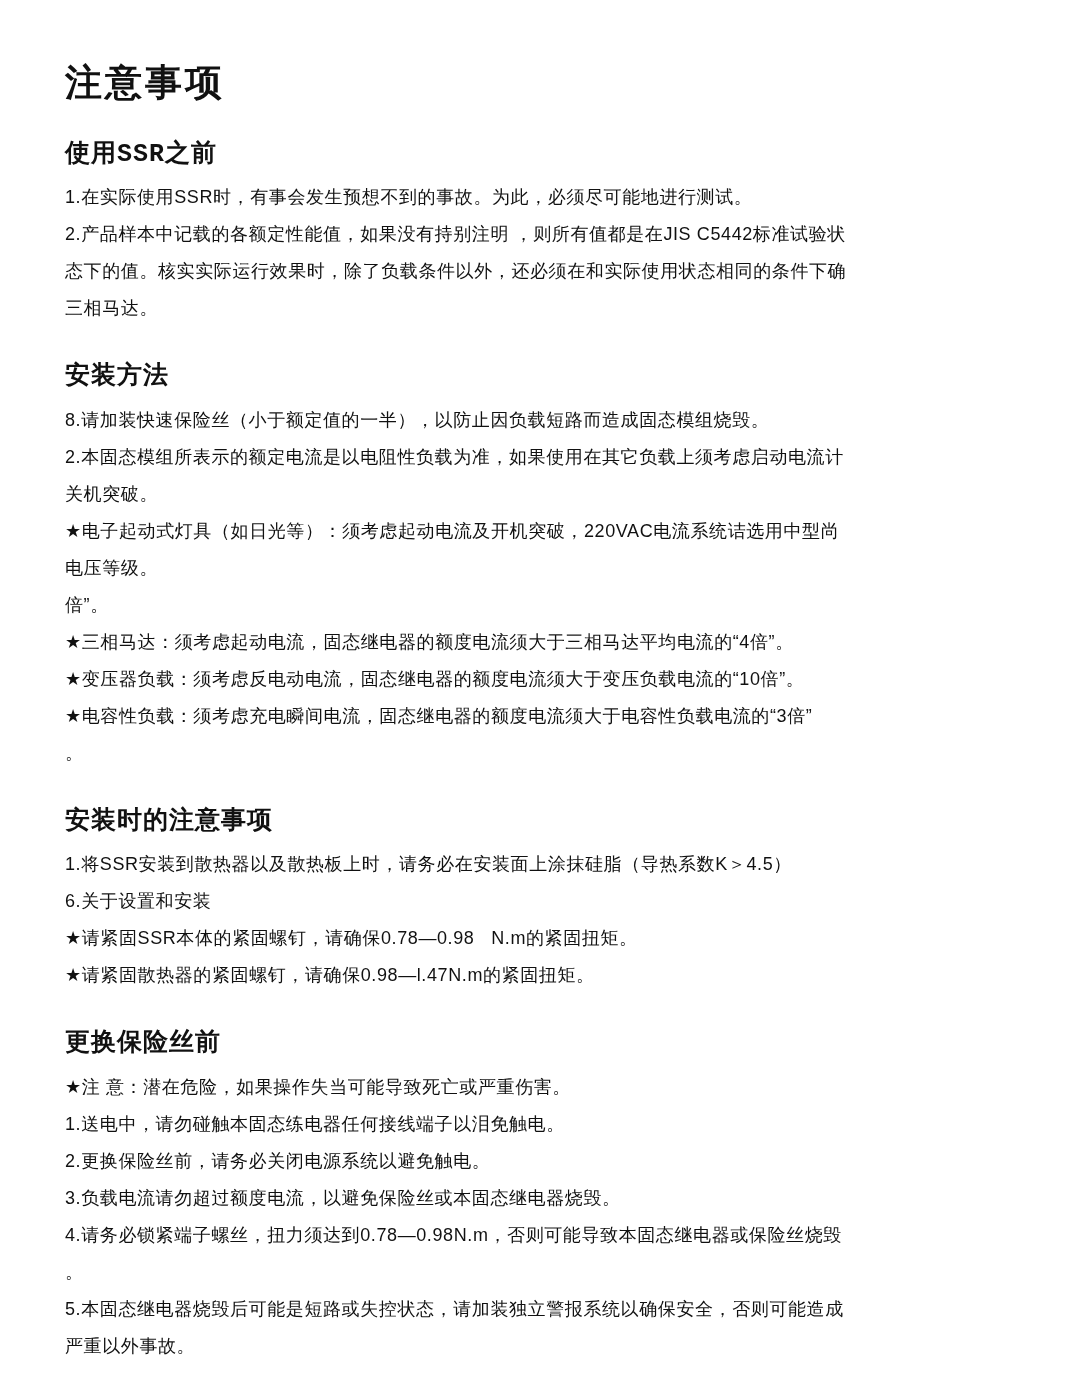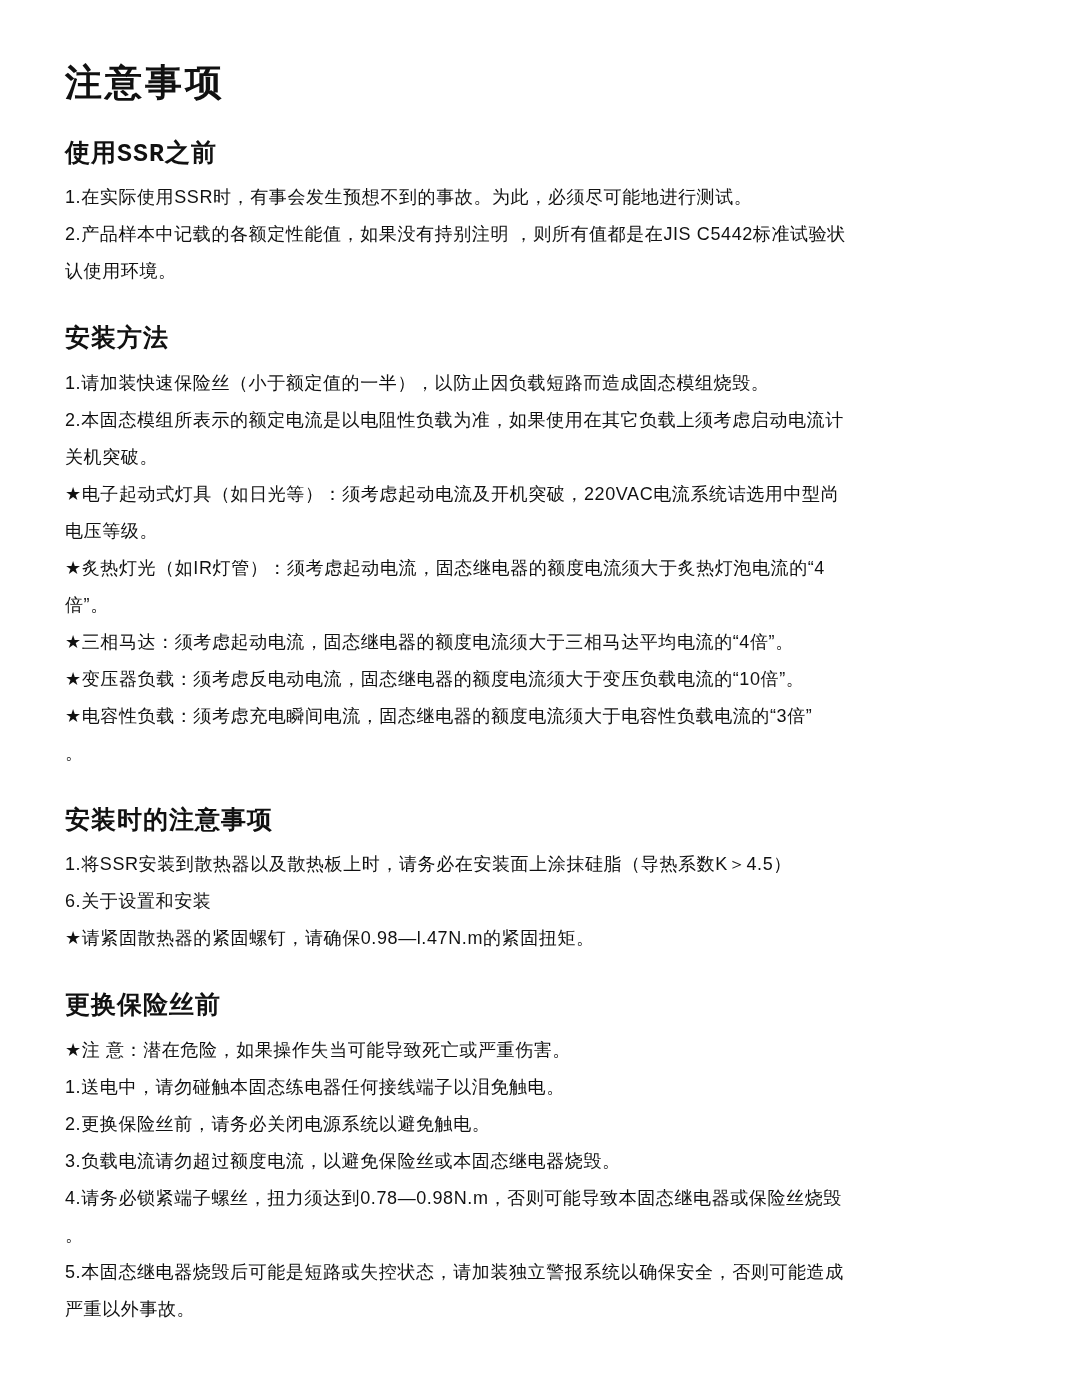--- a/index.html
+++ b/index.html
@@ -49,40 +49,41 @@
 </head>
 <body>
 
 <div class="page">
   <h1 class="doc-title">注意事项</h1>
   <div id="doc-sections">
       <section class="doc-section">
         <h2 class="section-heading">使用SSR之前</h2>
         <p class="text-line">1.在实际使用SSR时，有事会发生预想不到的事故。为此，必须尽可能地进行测试。</p>
         <p class="text-line">2.产品样本中记载的各额定性能值，如果没有持别注明 ，则所有值都是在JIS C5442标准试验状</p>
-        <p class="text-line">认使用环境。</p>
+        <p class="text-line">态下的值。核实实际运行效果时，除了负载条件以外，还必须在和实际使用状态相同的条件下确</p>
+        <p class="text-line">三相马达。</p>
       </section>
       <section class="doc-section">
         <h2 class="section-heading">安装方法</h2>
-        <p class="text-line">1.请加装快速保险丝（小于额定值的一半），以防止因负载短路而造成固态模组烧毁。</p>
+        <p class="text-line">8.请加装快速保险丝（小于额定值的一半），以防止因负载短路而造成固态模组烧毁。</p>
         <p class="text-line">2.本固态模组所表示的额定电流是以电阻性负载为准，如果使用在其它负载上须考虑启动电流计</p>
         <p class="text-line">关机突破。</p>
         <p class="text-line">★电子起动式灯具（如日光等）：须考虑起动电流及开机突破，220VAC电流系统诘选用中型尚</p>
         <p class="text-line">电压等级。</p>
-        <p class="text-line">★炙热灯光（如IR灯管）：须考虑起动电流，固态继电器的额度电流须大于炙热灯泡电流的“4</p>
         <p class="text-line">倍”。</p>
         <p class="text-line">★三相马达：须考虑起动电流，固态继电器的额度电流须大于三相马达平均电流的“4倍”。</p>
         <p class="text-line">★变压器负载：须考虑反电动电流，固态继电器的额度电流须大于变压负载电流的“10倍”。</p>
         <p class="text-line">★电容性负载：须考虑充电瞬间电流，固态继电器的额度电流须大于电容性负载电流的“3倍”</p>
         <p class="text-line">。</p>
       </section>
       <section class="doc-section">
         <h2 class="section-heading">安装时的注意事项</h2>
         <p class="text-line">1.将SSR安装到散热器以及散热板上时，请务必在安装面上涂抹硅脂（导热系数K＞4.5）</p>
         <p class="text-line">6.关于设置和安装</p>
+        <p class="text-line">★请紧固SSR本体的紧固螺钉，请确保0.78—0.98   N.m的紧固扭矩。</p>
         <p class="text-line">★请紧固散热器的紧固螺钉，请确保0.98—l.47N.m的紧固扭矩。</p>
       </section>
       <section class="doc-section">
         <h2 class="section-heading">更换保险丝前</h2>
         <p class="text-line">★注 意：潜在危险，如果操作失当可能导致死亡或严重伤害。</p>
         <p class="text-line">1.送电中，请勿碰触本固态练电器任何接线端子以泪免触电。</p>
         <p class="text-line">2.更换保险丝前，请务必关闭电源系统以避免触电。</p>
         <p class="text-line">3.负载电流请勿超过额度电流，以避免保险丝或本固态继电器烧毁。</p>
         <p class="text-line">4.请务必锁紧端子螺丝，扭力须达到0.78—0.98N.m，否则可能导致本固态继电器或保险丝烧毁</p>
         <p class="text-line">。</p>

